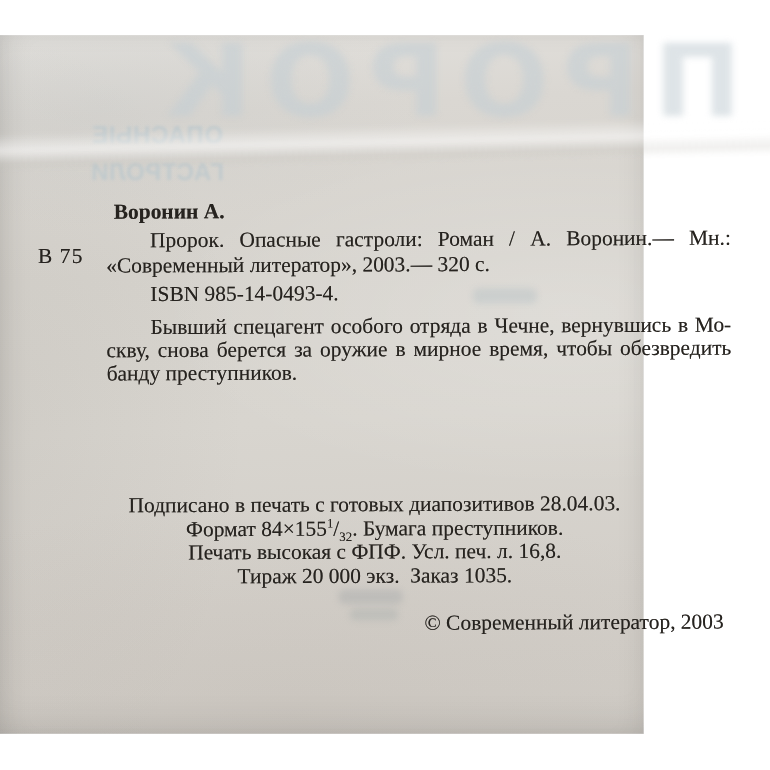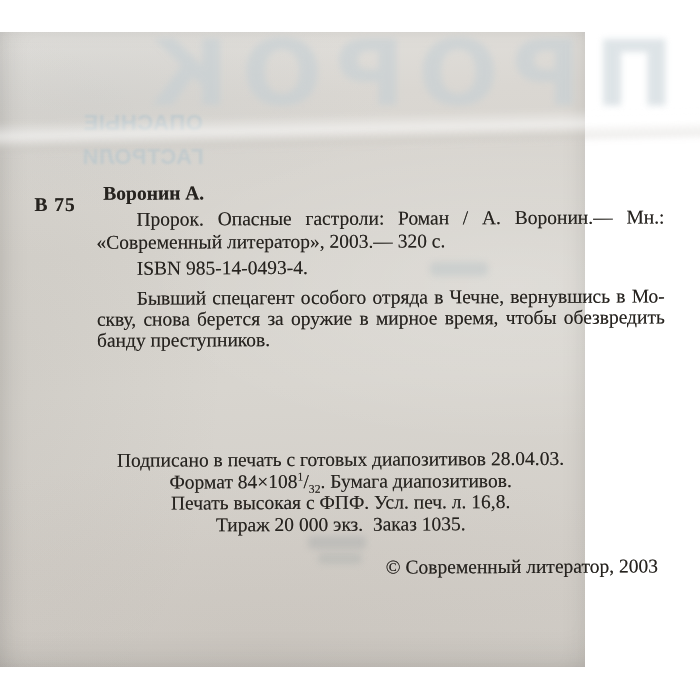--- a/index.html
+++ b/index.html
@@ -64,21 +64,21 @@
   .print{
     position:absolute;inset:0;
     transform:rotate(-0.25deg);
     color:#26231f;
     text-shadow:0 0 0.5px rgba(38,35,31,0.55);
     font-size:19.5px;
   }
   .abs{position:absolute;}
   .b{font-weight:bold;}
   .author{left:104px;top:150px;}
-  .entry-code{left:35px;top:161px;letter-spacing:1px;font-weight:bold;}
+  .entry-code{left:35px;top:190px;letter-spacing:1px;}
   .entry{left:97px;top:175px;width:568px;line-height:23px;}
   .jl{text-align:justify;text-align-last:justify;}
   .ind{padding-left:40px;box-sizing:border-box;}
   .isbn-mid{left:137px;top:225px;}
   .annot{left:97px;top:255px;width:568px;line-height:21px;}
   .udkblk{left:507px;top:344px;line-height:20.5px;word-spacing:4px;}
   .imprint{left:20px;top:417px;width:640px;text-align:center;line-height:21.7px;}
   .imprint .line{white-space:pre;}
   sup{font-size:0.60em;vertical-align:super;line-height:0;}
   sub{font-size:0.60em;vertical-align:sub;line-height:0;}
@@ -120,21 +120,21 @@
         <div class="jl ind">Бывший спецагент особого отряда в Чечне, вернувшись в Мо-</div>
         <div class="jl">скву, снова берется за оружие в мирное время, чтобы обезвредить</div>
         <div>банду преступников.</div>
       </div>
 
       <div class="abs udkblk b">
       </div>
 
       <div class="abs imprint">
         <div class="line">Подписано в печать с готовых диапозитивов 28.04.03.</div>
-        <div class="line"><span>Формат 84×108</span><sup>1</sup><span>/</span><sub>32</sub><span>. Бумага диапозитивов.</span></div>
+        <div class="line"><span>Формат 84×155</span><sup>1</sup><span>/</span><sub>32</sub><span>. Бумага преступников.</span></div>
         <div class="line">Печать высокая с ФПФ. Усл. печ. л. 16,8.</div>
         <div class="line">Тираж 20 000 экз.  Заказ 1035.</div>
       </div>
 
       <div class="abs foot-copy">© Современный литератор, 2003</div>
 
     </div>
   </div>
 </div>
 

